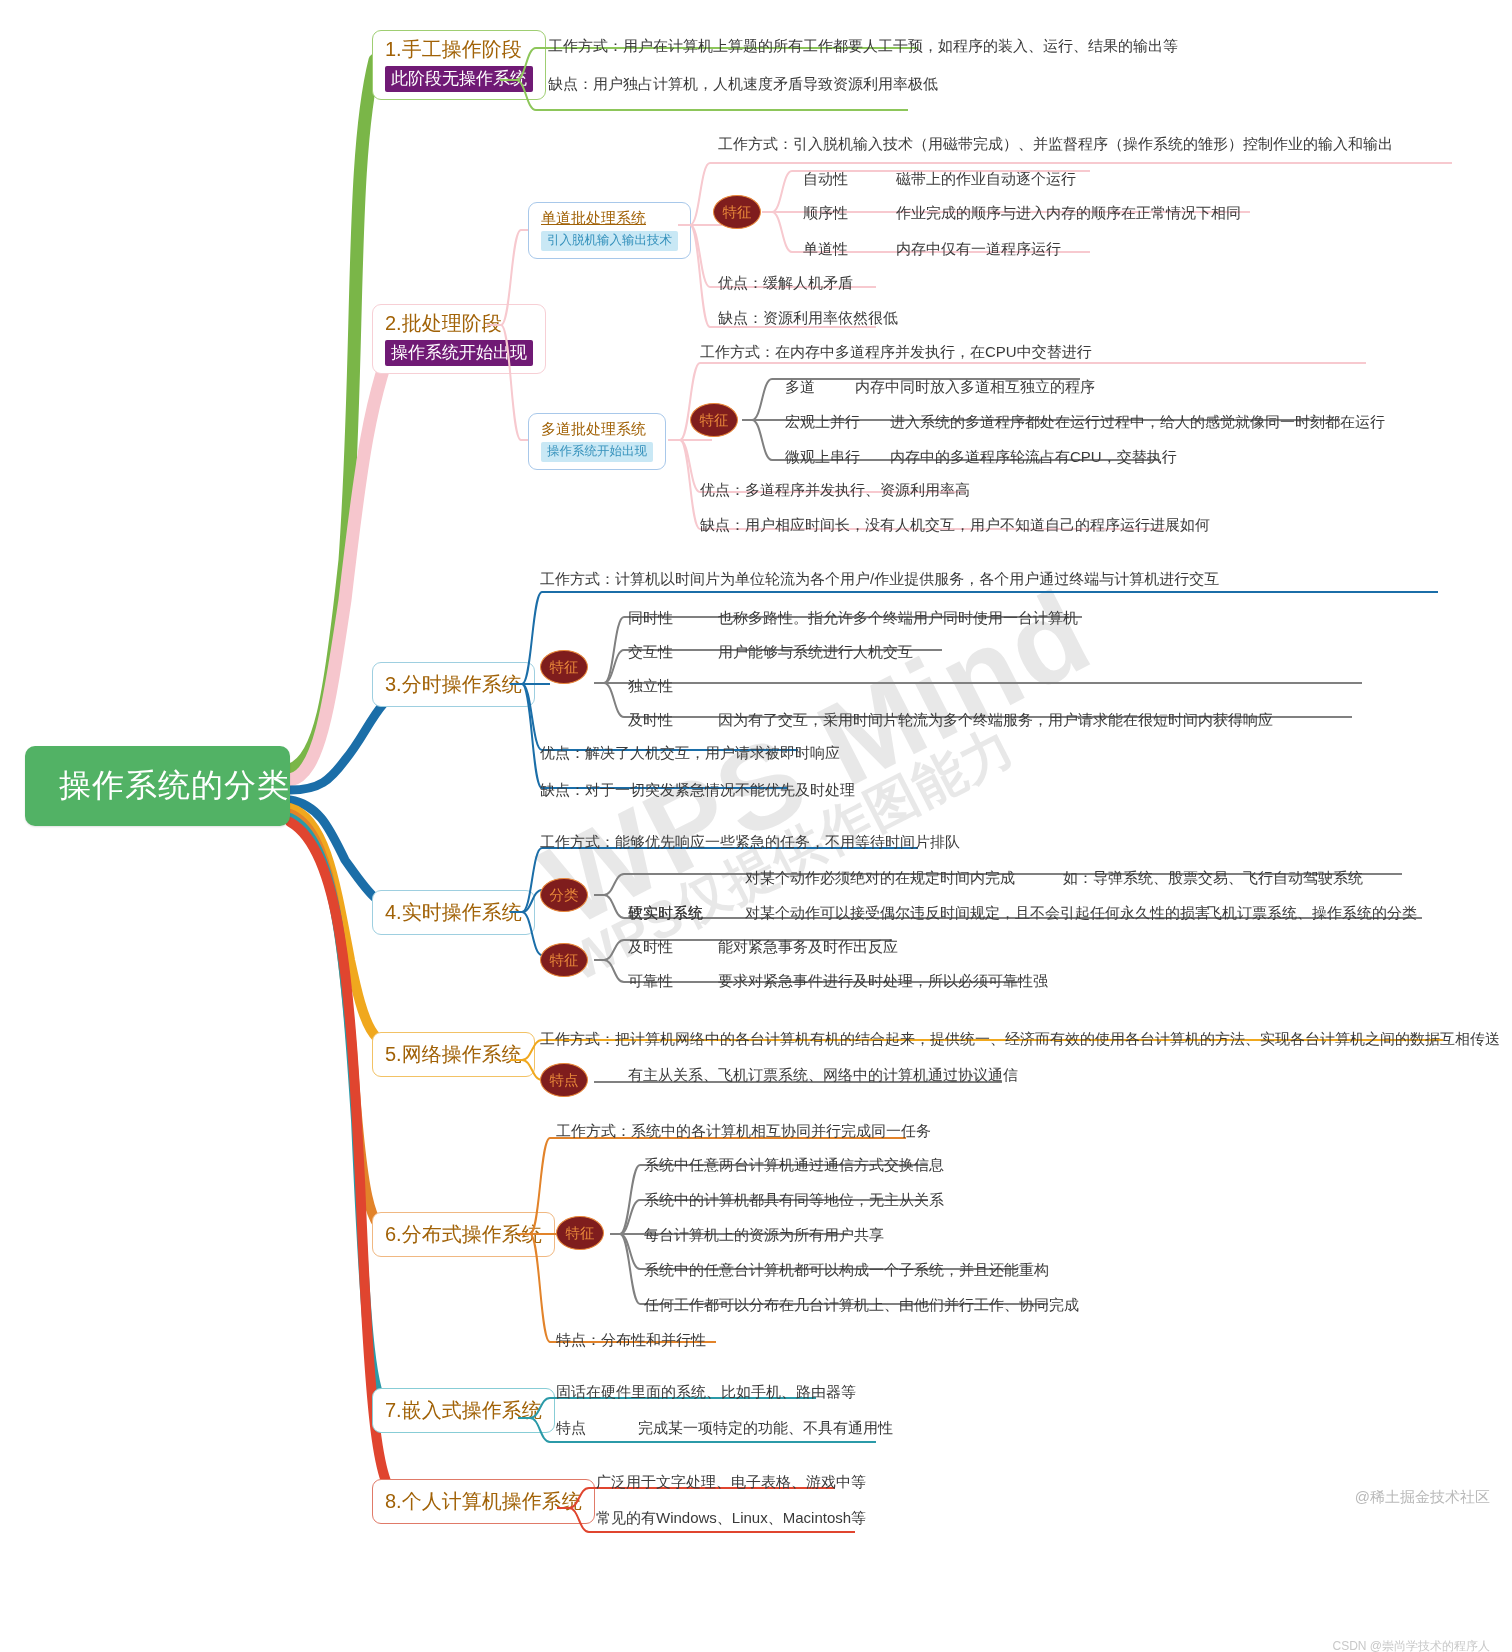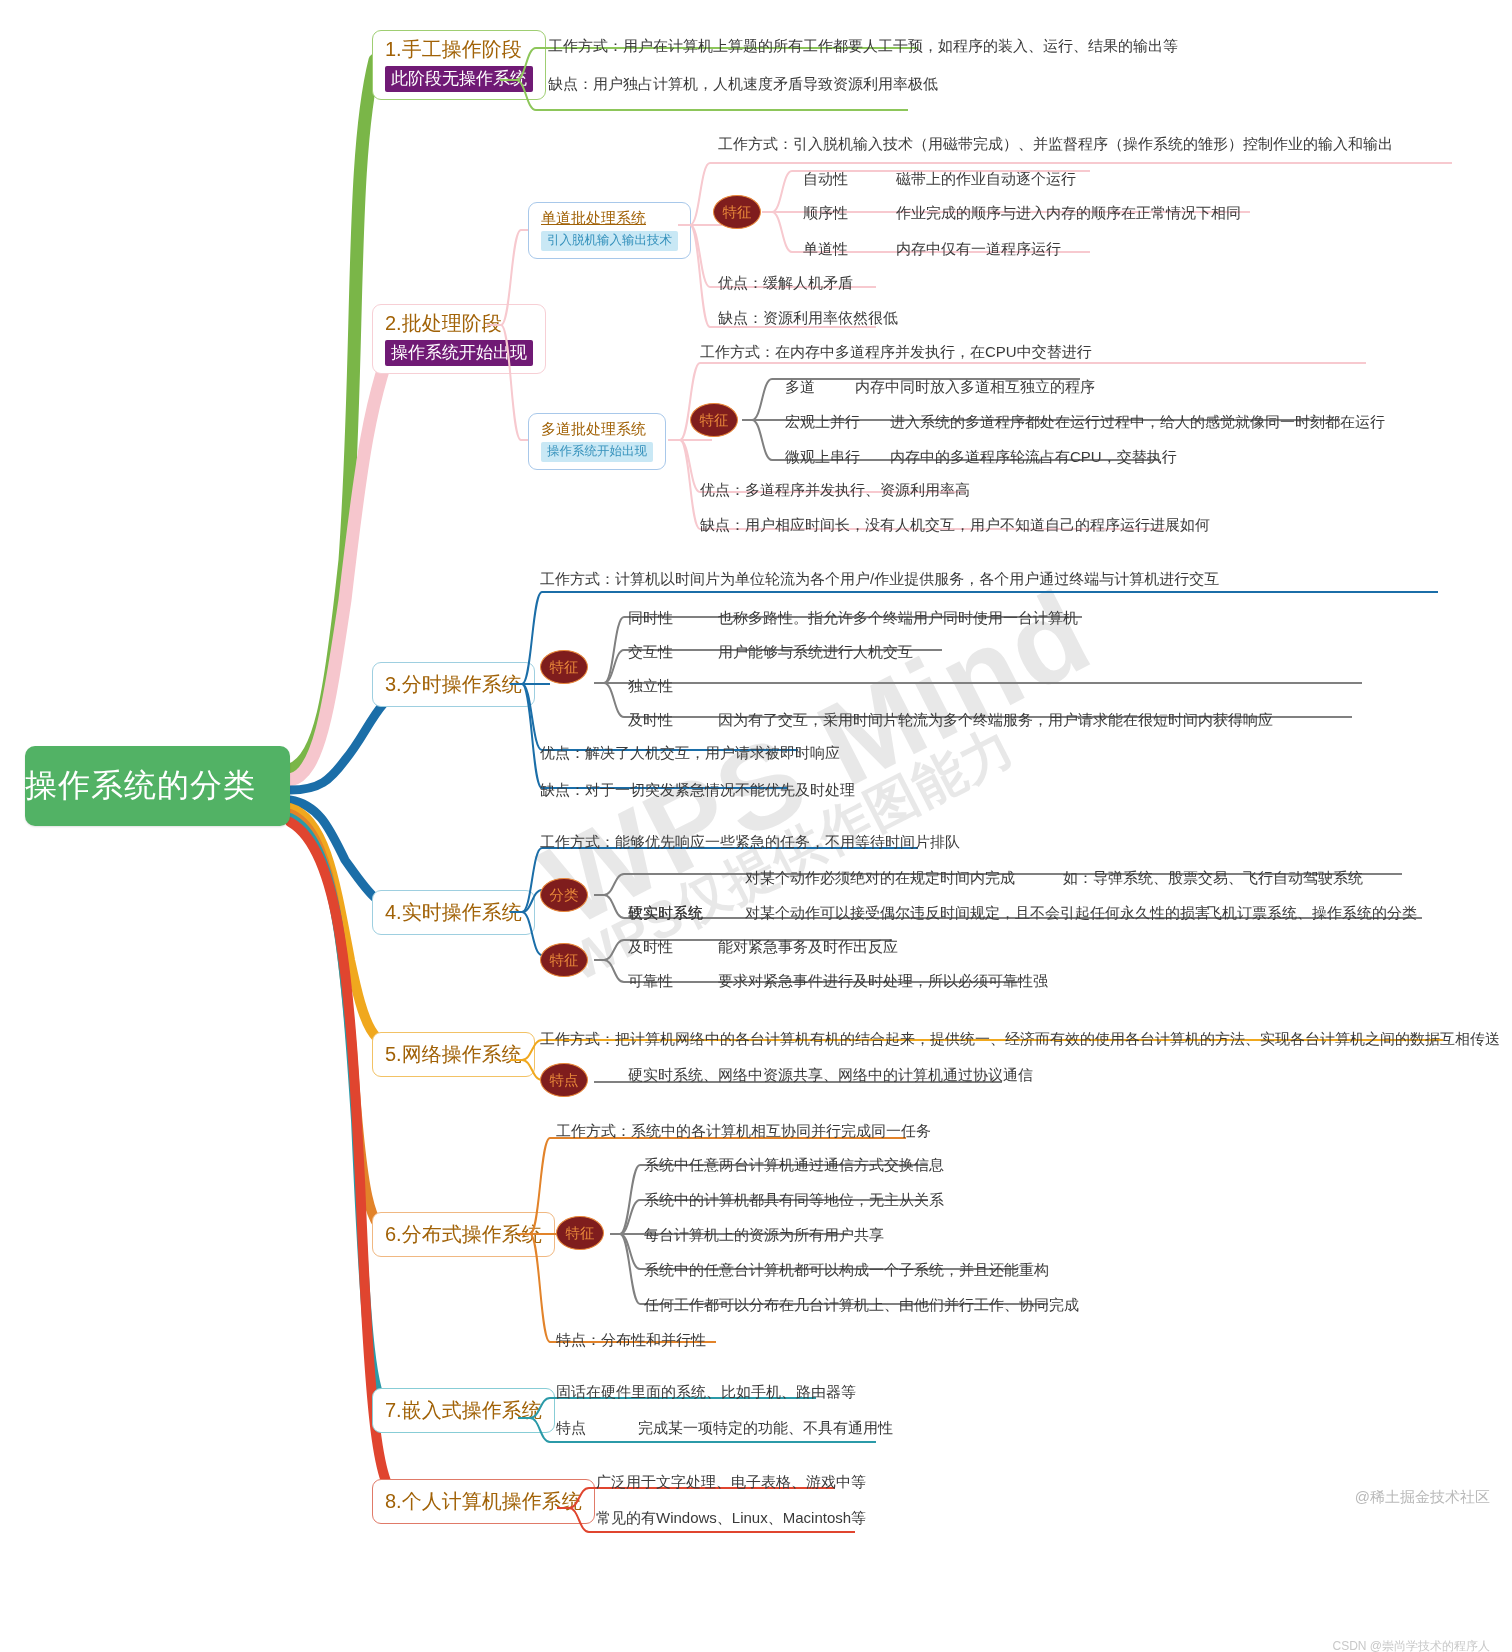--- a/index.html
+++ b/index.html
@@ -18,21 +18,21 @@
     position:absolute; pointer-events:none; user-select:none;
     color:rgba(150,150,150,.22); font-weight:bold; white-space:nowrap;
   }
   .wm1 { left:520px; top:690px; font-size:118px; transform:rotate(-27deg); letter-spacing:2px; }
   .wm2 { left:545px; top:820px; font-size:52px; transform:rotate(-27deg); letter-spacing:1px; }
 
   
   .root {
     position:absolute; left:25px; top:746px; width:265px; height:80px;
     background:#52b265; border-radius:10px;
-    display:flex; align-items:center; justify-content:flex-start;
+    display:flex; align-items:center; justify-content:flex-end;
     color:#fff; font-size:32px; letter-spacing:1px;
     box-shadow:0 1px 2px rgba(0,0,0,.12);
   }
 
   
   .topic {
     position:absolute; background:#fff; border:1.6px solid #ccc;
     border-radius:9px; padding:5px 12px 7px;
     display:flex; flex-direction:column; align-items:flex-start;
   }
@@ -245,21 +245,21 @@
       <path d="M14,32 C24,32 24,52 34,52 H42"></path>
     </g>
   </svg>
   <div class="leaf" style="left:540px;top:1030px;">工作方式：把计算机网络中的各台计算机有机的结合起来，提供统一、经济而有效的使用各台计算机的方法、实现各台计算机之间的数据互相传送</div>
   <div class="oval" style="left:540px;top:1063px;">特点</div>
   <svg style="position:absolute;left:592px;top:1076px;width:420px;height:14px;" viewBox="0 0 420 14">
     <g fill="none" stroke="#808080" stroke-width="2">
         <path d="M2,6 H410"></path>
       </g>
   </svg>
-  <div class="leaf" style="left:628px;top:1066px;">硬实时系统、网络中资源共享、网络中的计算机通过协议通信</div>
+  <div class="leaf" style="left:628px;top:1066px;">有主从关系、飞机订票系统、网络中的计算机通过协议通信</div>
 
   <div class="topic" style="left:372px; top:1212px; border-color:#f0b882; padding:8px 12px;">
     <div class="ttl">6.分布式操作系统</div>
   </div>
   <svg style="position:absolute;left:516px;top:1120px;width:420px;height:240px;" viewBox="0 0 420 240">
     <g fill="none" stroke="#e2832a" stroke-width="2">
       <path d="M2,114 H14 C24,114 24,18 34,18 H390"></path>
       <path d="M14,114 C24,114 24,114 34,114 H42"></path>
       <path d="M14,114 C24,114 24,222 34,222 H200"></path>
     </g>

